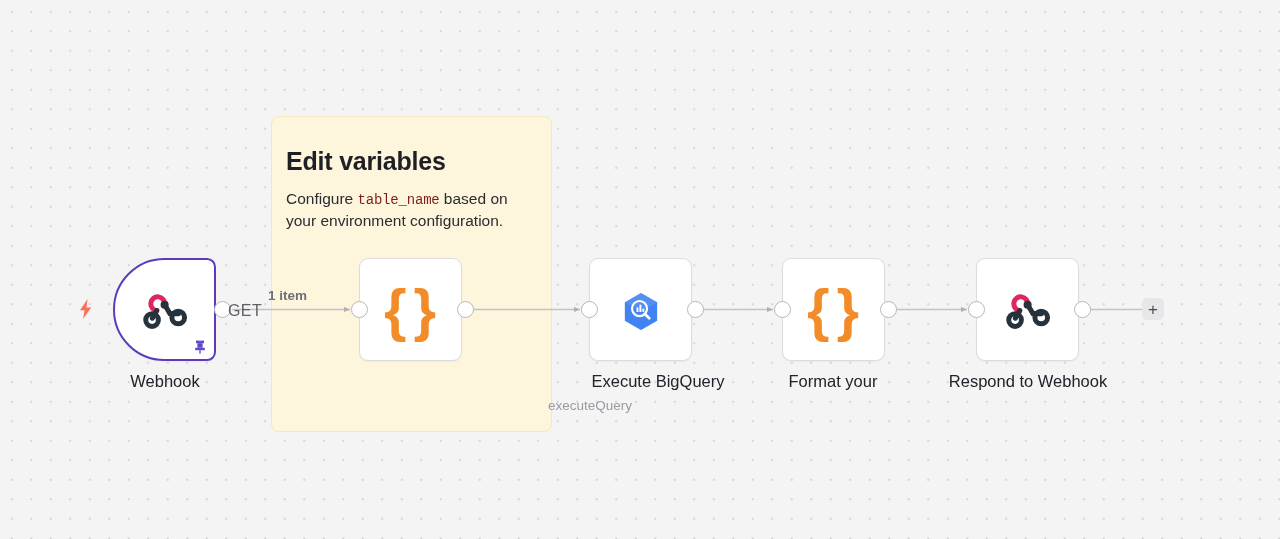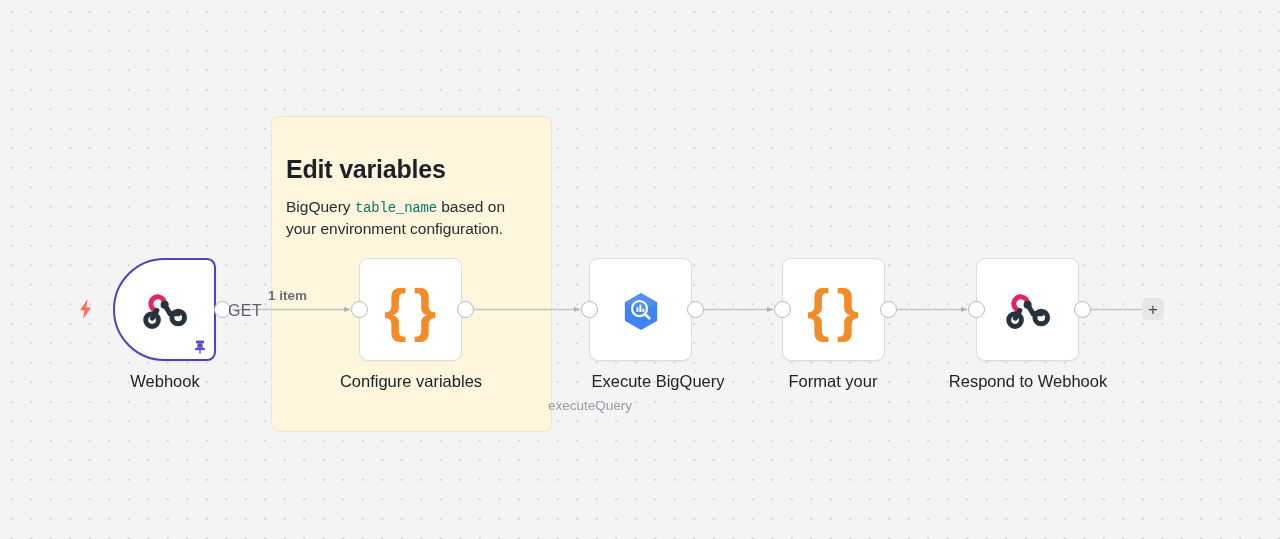--- a/index.html
+++ b/index.html
@@ -31,39 +31,39 @@
   .sticky {
     position: absolute;
     left: 271px;
     top: 116px;
     width: 281px;
     height: 316px;
     background: #fdf6dd;
     border: 1px solid #f2e7c0;
     border-radius: 8px;
     box-sizing: border-box;
-    padding: 32px 14px 10px 14px;
+    padding: 24px 14px 10px 14px;
   }
   .sticky-title {
     font-size: 25px;
     font-weight: bold;
     color: #1f1f26;
     letter-spacing: -0.2px;
     margin: 7px 0 12px 0;
     line-height: 1.1;
   }
   .sticky-body {
     font-size: 15.5px;
     color: #2b2b31;
     line-height: 1.42;
   }
   .sticky-code {
     font-family: "Liberation Mono", "DejaVu Sans Mono", monospace;
     font-size: 14px;
-    color: #0f766e;
+    color: #7f1d1d;
     letter-spacing: -0.2px;
   }
 
   
   #edges {
     position: absolute;
     left: 0; top: 0;
     width: 1280px;
     height: 539px;
     pointer-events: none;
@@ -178,21 +178,21 @@
     user-select: none;
   }
 </style>
 </head>
 <body>
 
 <div id="canvas">
 
   <div class="sticky">
     <div class="sticky-title">Edit variables</div>
-    <div class="sticky-body"><span>BigQuery </span><span class="sticky-code">table_name</span><span> based on your environment configuration.</span></div>
+    <div class="sticky-body"><span>Configure </span><span class="sticky-code">table_name</span><span> based on your environment configuration.</span></div>
   </div>
 
   <svg id="edges" viewBox="0 0 1280 539">
     <defs>
       <marker id="arrow" markerWidth="7" markerHeight="7" refX="6" refY="3" orient="auto" markerUnits="userSpaceOnUse">
         <path d="M0,0.4 L6,3 L0,5.6 z" fill="#b0b0b6"></path>
       </marker>
     </defs>
 
     <line x1="232" y1="309.5" x2="350" y2="309.5" stroke="#c2c2c8" stroke-width="1.3" marker-end="url(#arrow)"></line>
@@ -240,21 +240,20 @@
   <div class="edge-label" style="left:268px; top:288px;font-weight:bold;">1 item</div>
   <div class="node-label" style="left:73px; top:372px; width:184px;">Webhook</div>
 
   <div class="node" style="left:359px; top:258px;">
     <div class="icon-wrap">
       <span class="brace">{ }</span>
     </div>
   </div>
   <div class="endpoint" style="left:351px; top:301px;"></div>
   <div class="endpoint" style="left:457px; top:301px;"></div>
-  <div class="node-label" style="left:319px; top:372px; width:184px;">Configure variables</div>
 
   <div class="node" style="left:589px; top:258px;">
     <div class="icon-wrap">
       <svg viewBox="0 0 48 48" width="44" height="44">
         <polygon points="24,5.5 41.6,15.6 41.6,35.8 24,45.9 6.4,35.8 6.4,15.6" fill="#4285f4"></polygon>
         <polygon points="24,5.5 41.6,15.6 41.6,35.8 24,45.9 6.4,35.8 6.4,15.6" fill="#3b78e7" opacity="0.18"></polygon>
         <polygon points="24,5.5 41.6,15.6 24,25.7 6.4,15.6" fill="#ffffff" opacity="0.10"></polygon>
         <circle cx="22.4" cy="22.4" r="8.2" fill="none" stroke="#ffffff" stroke-width="2.4"></circle>
         <rect x="19.1" y="21.2" width="2.1" height="5.0" fill="#ffffff"></rect>
         <rect x="22.3" y="18.2" width="2.1" height="8.0" fill="#ffffff"></rect>

